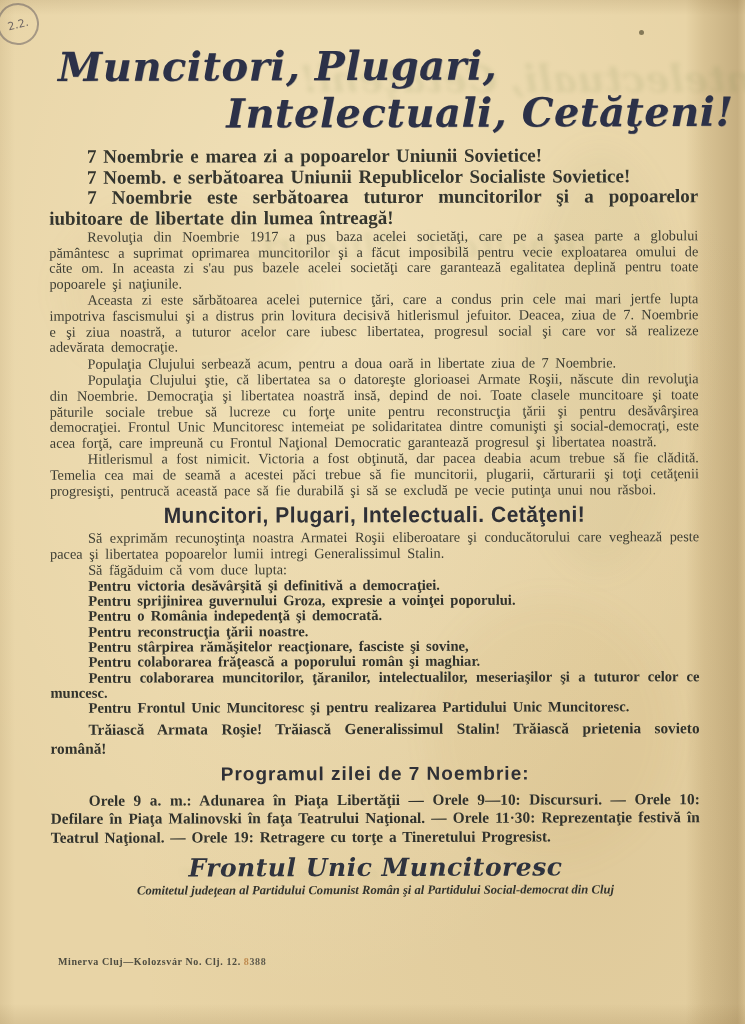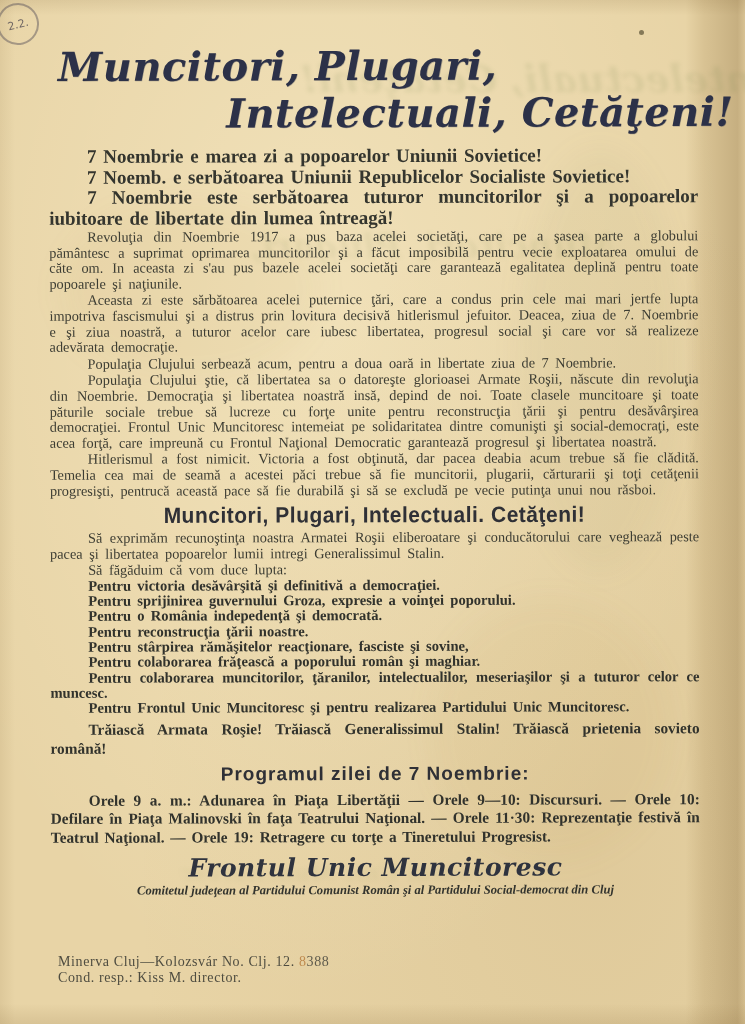--- a/index.html
+++ b/index.html
@@ -109,22 +109,23 @@
     font-weight:bold;font-style:italic;
     font-size:25px;line-height:28px;color:#2f333e;
     letter-spacing:0.5px;
   }
   .sig-sub{
     font-weight:bold;font-style:italic;
     font-size:12.6px;line-height:16px;color:#33342e;
   }
   .imprint{
     position:absolute;left:58px;top:954px;
-    font-size:14px;line-height:16px;color:#4e4c40;
+    font-size:10px;line-height:16px;color:#4e4c40;
     letter-spacing:0.6px;
+    font-weight:bold;
   }
   .imprint .num-faded{color:#bf8a4e;}
   .imprint .num{color:#5e5a4c;}
 </style>
 </head>
 <body>
 
 <div class="sheet">
 
   <div class="stain s1"></div>
@@ -178,16 +179,15 @@
 
     <div class="signature">
       <div class="sig-name">Frontul Unic Muncitoresc</div>
       <div class="sig-sub">Comitetul judeţean al Partidului Comunist Român şi al Partidului Social-democrat din Cluj</div>
     </div>
 
   </div>
 
   <div class="imprint">
     <div><span>Minerva Cluj—Kolozsvár No. Clj. 12.</span>&nbsp;<span class="num-faded">8</span><span class="num">388</span></div>
-    <div>Cond. resp.: Kiss M. director.</div>
   </div>
 
 </div>
 
 </body></html>

